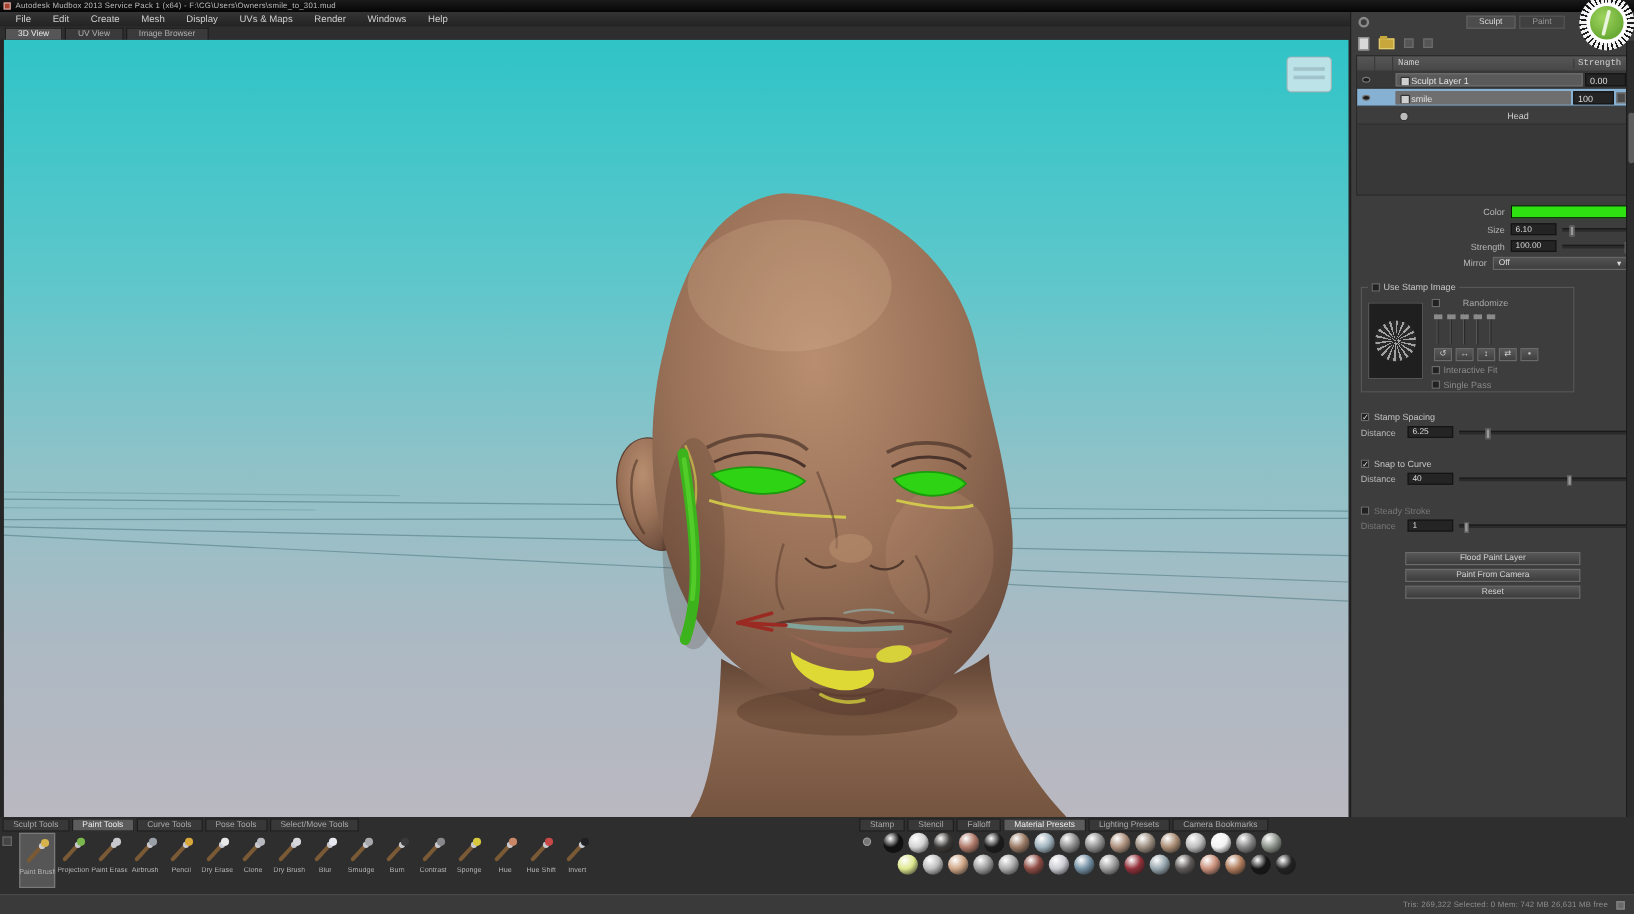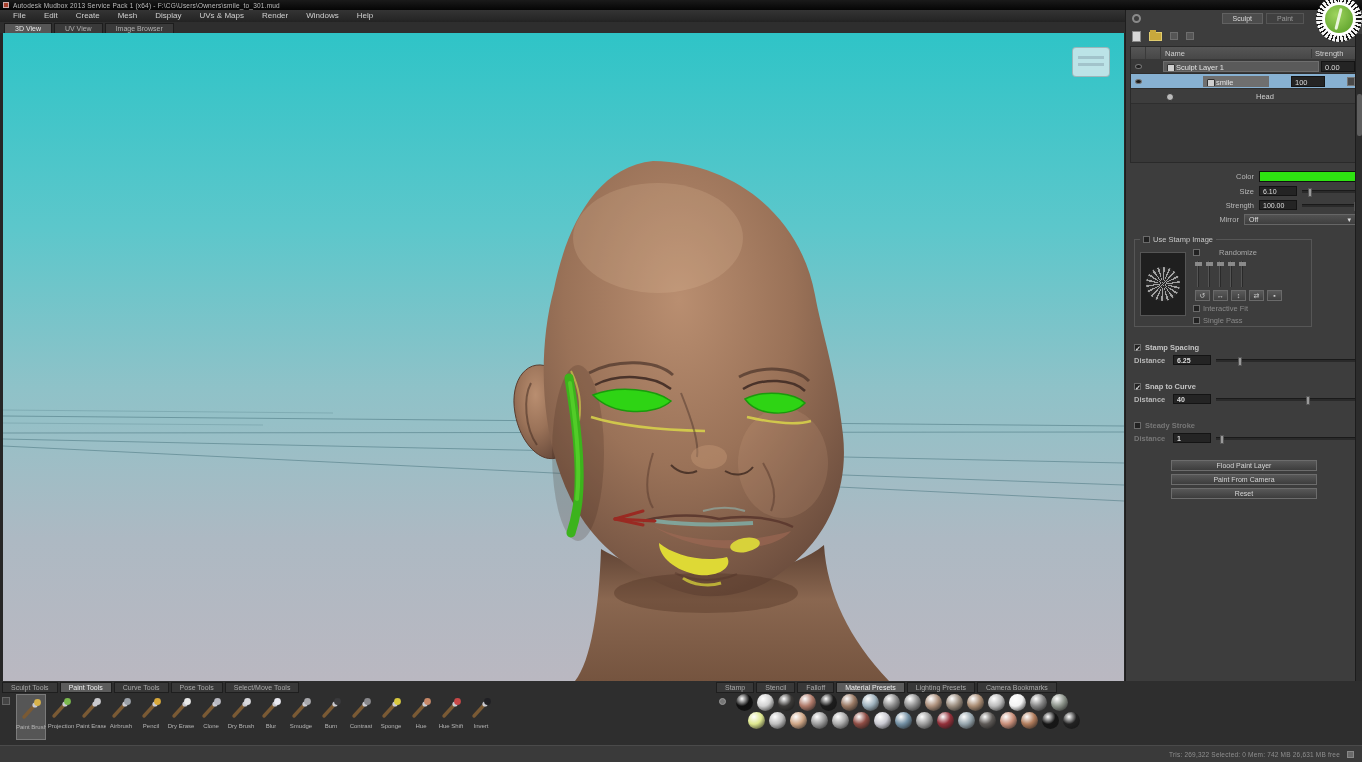--- a/index.html
+++ b/index.html
@@ -41,26 +41,26 @@
   .ptab { font-size:7px; padding:1px 10px; background:#4c4c4c; border:1px solid #616161; color:#ddd; }
   .ptab.inactive { background:#404040; border-color:#555; color:#999; }
 
   #layer-toolbar { position:relative; height:16px; display:flex; align-items:center; gap:8px; padding-left:6px; }
   .page-icon { width:9px; height:11px; background:#d8d8d8; border:1px solid #888; }
   .folder-icon { width:13px; height:9px; background:#c8a83c; border:1px solid #e0cc70; position:relative; }
   .folder-icon::before { content:""; position:absolute; left:0; top:-3px; width:6px; height:3px; background:#c8a83c; }
   .mini-icon { width:8px; height:8px; background:#555; border:1px solid #6d6d6d; }
 
   #layer-table { margin:2px 4px 0 4px; background:#353535; border:1px solid #2a2a2a; }
-  #layer-head { display:flex; background:linear-gradient(#565656,#474747); height:12px; align-items:center; }
+  #layer-head { display:flex; background:linear-gradient(#565656,#474747); height:12px; align-items:center;font-family:Liberation Mono, monospace; }
   #layer-head .c-sm { width:15px; border-right:1px solid #3a3a3a; height:100%; }
   #layer-head .c-name { flex:1; padding-left:4px; color:#cfcfcf; }
   #layer-head .c-val { width:46px; padding-left:3px; color:#cfcfcf; border-left:1px solid #3a3a3a; }
   .layer-row { display:flex; align-items:center; height:15px; border-bottom:1px solid #2e2e2e; background:#383838; }
-  .layer-row.selected { background:#87b1d2;gap:20px; }
+  .layer-row.selected { background:#87b1d2; }
   .layer-row .eye { width:15px; display:flex; justify-content:center; }
   .eye-dot { width:7px; height:5px; border-radius:50%; background:#1d1d1d; border:1px solid #777; }
   .layer-row .spacer { width:15px; }
   .layer-row .namebox { flex:1; margin:1px 2px; height:11px; line-height:11px; background:#5a5a5a;
                         border:1px solid #6e6e6e; padding-left:12px; color:#e2e2e2; position:relative;
                         white-space:nowrap; overflow:hidden; }
   .layer-row.selected .namebox { background:#6f6f6f; }
   .layer-row .namebox::before { content:""; position:absolute; left:3px; top:2px; width:6px; height:6px;
                                 background:#cfcfcf; border:1px solid #333; border-radius:1px; }
   .layer-row .valbox { width:34px; height:11px; line-height:11px; background:#242424; color:#ddd;
@@ -99,21 +99,21 @@
   #vsliders { display:flex; gap:9px; margin:4px 0 3px 4px; height:26px; }
   .vtrack { width:2px; height:26px; background:#2a2a2a; border-left:1px solid #555; position:relative; }
   .vtrack::after { content:""; position:absolute; left:-3px; top:1px; width:7px; height:4px; background:#8a8a8a; }
   #stamp-btns { display:flex; gap:3px; margin-left:2px; }
   .sbtn { width:15px; height:11px; background:linear-gradient(#5a5a5a,#404040); border:1px solid #6a6a6a;
           color:#ccc; font-size:7px; line-height:10px; text-align:center; }
   .opt-row { display:flex; gap:3px; align-items:center; margin-top:3px; color:#8a8a8a; }
 
   
   #stroke-sections { margin-top:16px; }
-  .ssec { margin-bottom:17px; padding:0 6px 0 8px;font-weight:bold; }
+  .ssec { margin-bottom:17px; padding:0 6px 0 8px; }
   .ssec .shead { display:flex; gap:4px; align-items:center; color:#c4c4c4; }
   .ssec .srow { display:flex; gap:5px; align-items:center; margin-top:3px; }
   .ssec .srow .plabel { width:34px; }
   .ssec.dim, .ssec.dim .plabel, .ssec.dim .shead { color:#777; }
 
   #action-btns { display:flex; flex-direction:column; align-items:center; gap:3px; margin-top:6px; }
   .abtn { width:146px; height:11px; background:linear-gradient(#585858,#3d3d3d); border:1px solid #6c6c6c;
           color:#d4d4d4; font-size:7px; line-height:10px; text-align:center; }
   #collapsed { margin-top:10px; }
   .crow { height:12px; background:linear-gradient(#4c4c4c,#424242); border-top:1px solid #565656;

